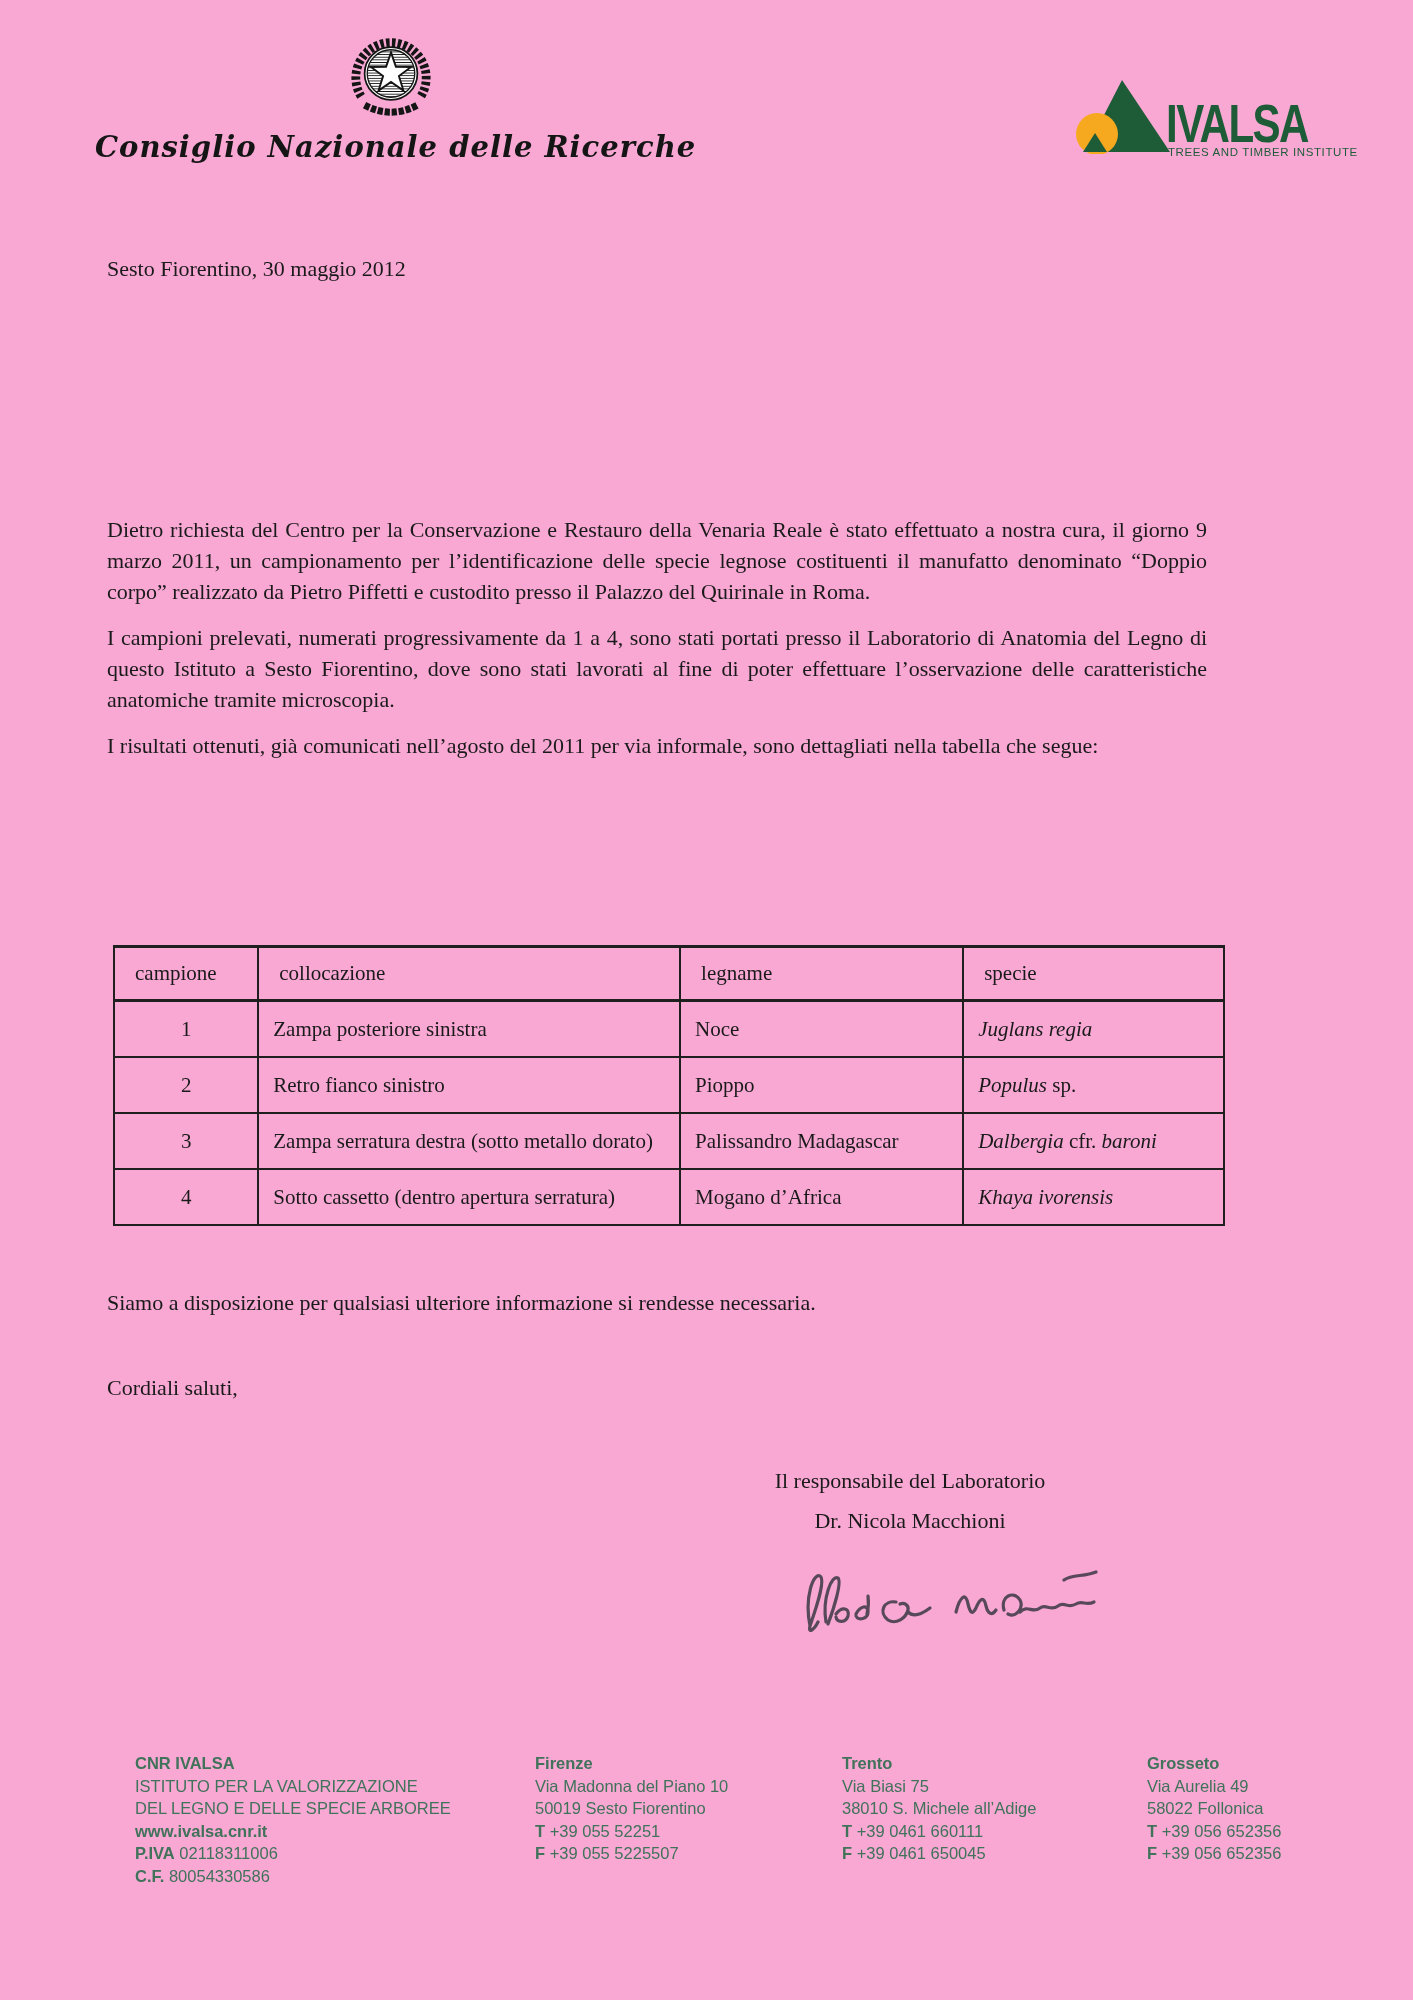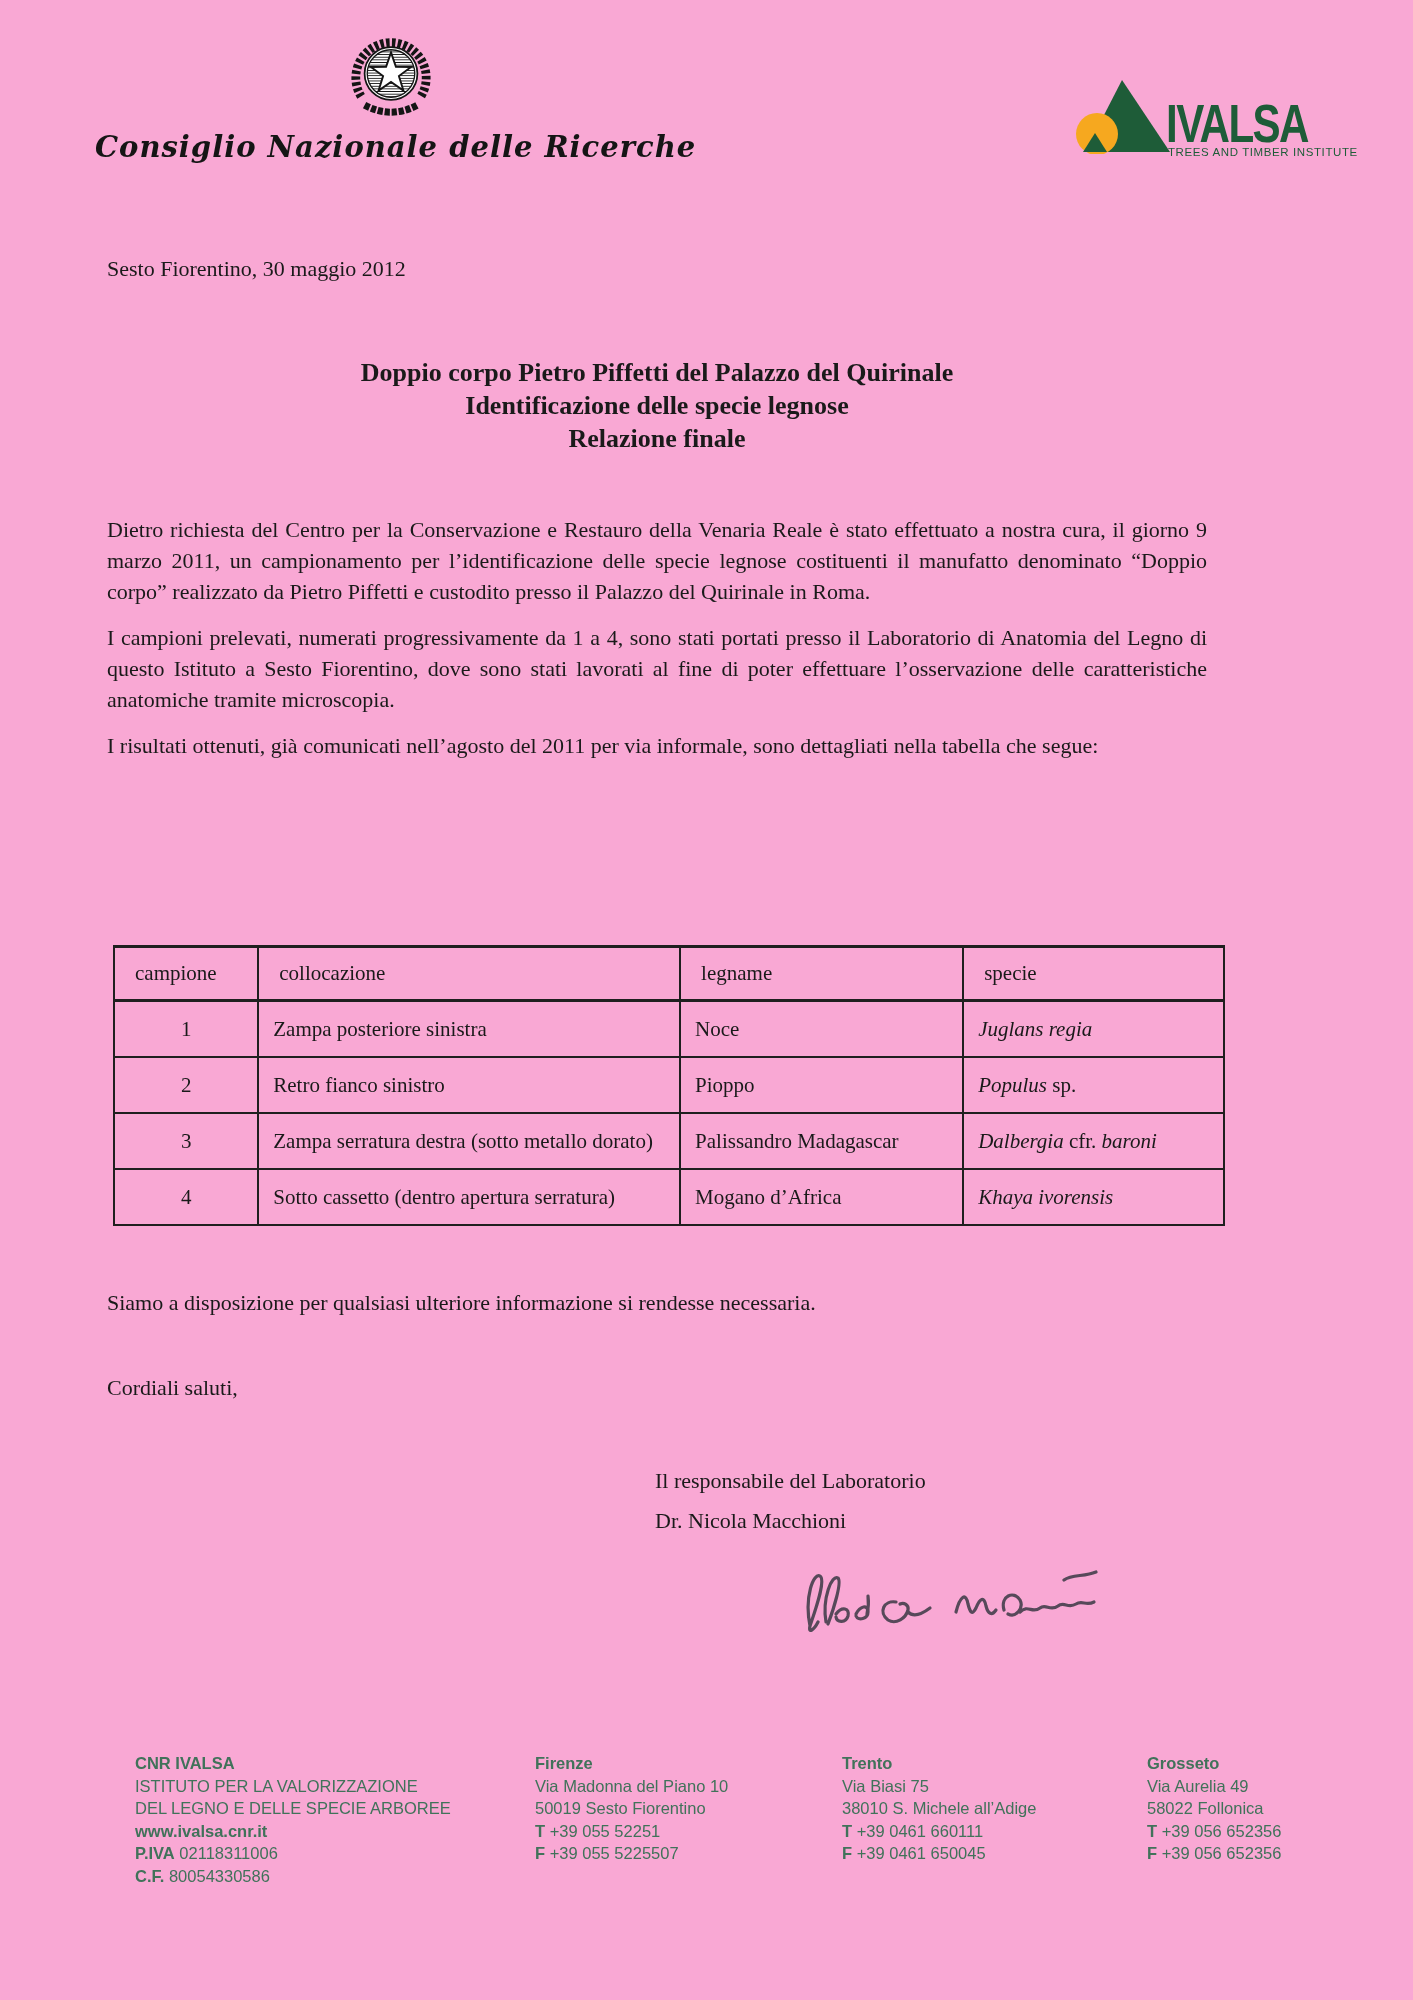--- a/index.html
+++ b/index.html
@@ -43,21 +43,21 @@
   .results-table th,.results-table td{
     border:2px solid #1f1f1f;font-size:21px;vertical-align:middle;
   }
   .results-table th{font-weight:normal;text-align:left;padding:13px 20px;border-bottom:3px solid #1f1f1f;border-top:3px solid #1f1f1f;}
   .results-table td{padding:14px 14px;line-height:26px;}
   .results-table td.num{text-align:center;padding-left:4px;padding-right:4px;}
   .col-campione{width:13%;} .col-collocazione{width:38%;} .col-legname{width:25.5%;} .col-specie{width:23.5%;}
   
   .closing{position:absolute;left:107px;top:1290px;width:1100px;font-size:22px;}
   .salutation{position:absolute;left:107px;top:1375px;font-size:22px;}
-  .sig-block{position:absolute;left:655px;top:1468px;width:510px;text-align:left;font-size:22px;}
+  .sig-block{position:absolute;left:655px;top:1468px;width:510px;text-align:center;font-size:22px;}
   .sig-role{margin-bottom:14px;}
   .sig-svg{position:absolute;left:780px;top:1550px;width:330px;height:95px;}
   
   .footer{position:absolute;left:0;top:1752px;width:1234px;height:190px;
     font-family:"Liberation Sans", sans-serif;color:#41725a;font-size:16.5px;}
   .footer-col{position:absolute;top:0;line-height:22.6px;white-space:nowrap;}
   .footer-col b{font-weight:700;}
   .fc1{left:135px;} .fc2{left:535px;} .fc3{left:842px;} .fc4{left:1147px;}
 </style>
 </head>
@@ -85,25 +85,20 @@
       <polygon points="46,2 94,74 9,74" fill="#1e5c38"></polygon>
       <circle cx="21" cy="56" r="21" fill="#f6a81f"></circle>
       <polygon points="19,55 31,74 7,74" fill="#1e5c38"></polygon>
     </svg>
     <div class="ivalsa-word">IVALSA</div>
     <div class="ivalsa-tagline">TREES AND TIMBER INSTITUTE</div>
   </div>
 
   <div class="dateline">Sesto Fiorentino, 30 maggio 2012</div>
 
-  <div class="title-block">
-    <div>Doppio corpo Pietro Piffetti del Palazzo del Quirinale</div>
-    <div>Identificazione delle specie legnose</div>
-    <div>Relazione finale</div>
-  </div>
 
   <div class="paras">
       <p>Dietro richiesta del Centro per la Conservazione e Restauro della Venaria Reale è stato effettuato a nostra cura, il giorno 9 marzo 2011, un campionamento per l’identificazione delle specie legnose costituenti il manufatto denominato “Doppio corpo” realizzato da Pietro Piffetti e custodito presso il Palazzo del Quirinale in Roma.</p>
       <p>I campioni prelevati, numerati progressivamente da 1 a 4, sono stati portati presso il Laboratorio di Anatomia del Legno di questo Istituto a Sesto Fiorentino, dove sono stati lavorati al fine di poter effettuare l’osservazione delle caratteristiche anatomiche tramite microscopia.</p>
       <p>I risultati ottenuti, già comunicati nell’agosto del 2011 per via informale, sono dettagliati nella tabella che segue:</p>
     </div>
 
   <table class="results-table">
     <colgroup>
       <col class="col-campione">

